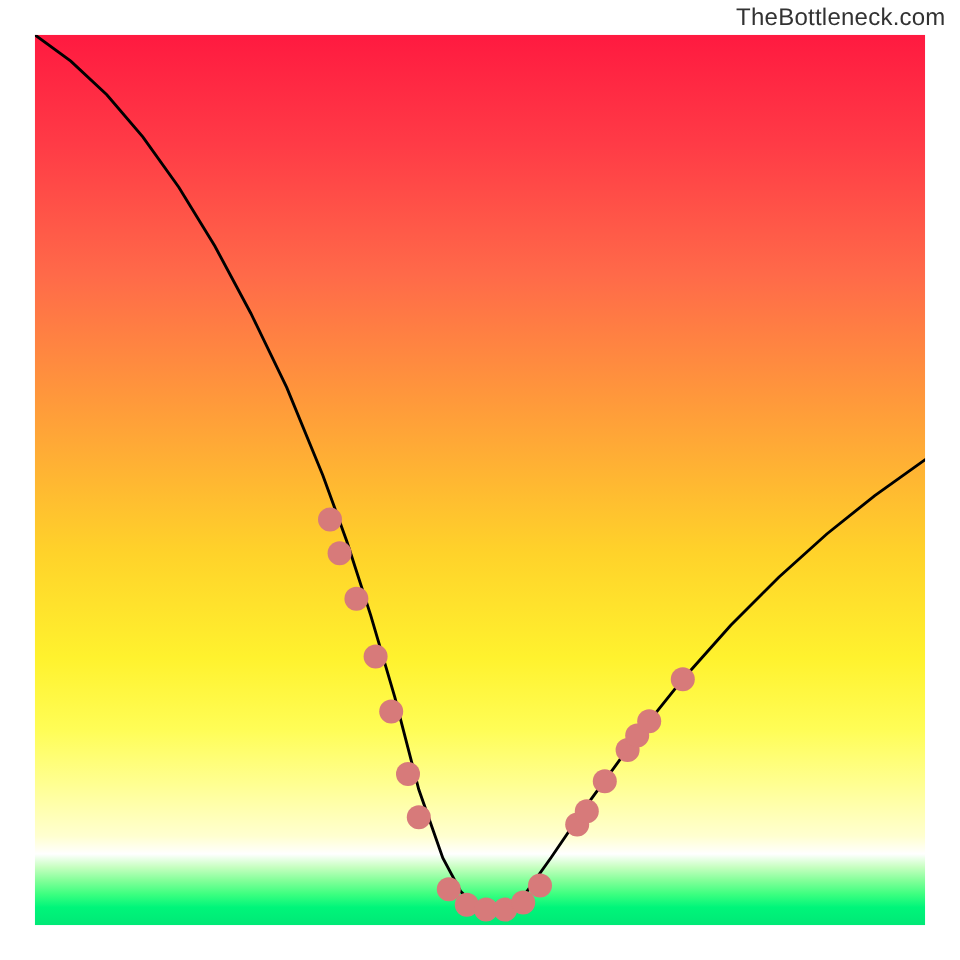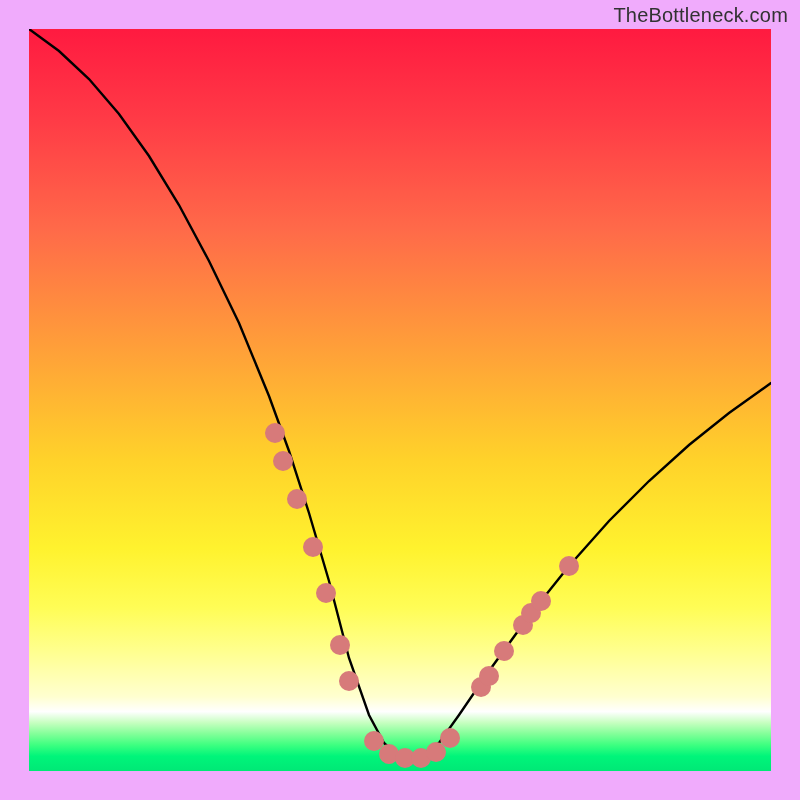--- a/index.html
+++ b/index.html
@@ -10,21 +10,21 @@
     background: #000;
     overflow: hidden;
     font-family: Arial, Helvetica, sans-serif;
   }
   .frame {
     position: absolute;
     left: 0;
     top: 0;
     width: 800px;
     height: 800px;
-    background: #f0abfc;
+    background: #ffffff;
   }
   .plot-area {
     position: absolute;
     left: 29px;
     top: 29px;
     width: 742px;
     height: 742px;
     overflow: hidden;
   }
   .gradient-bg {

